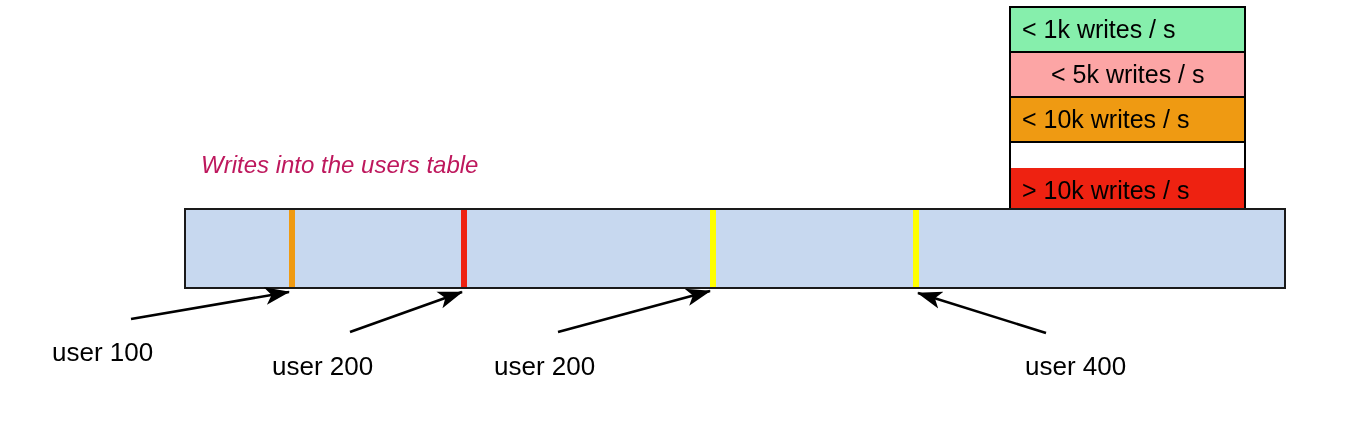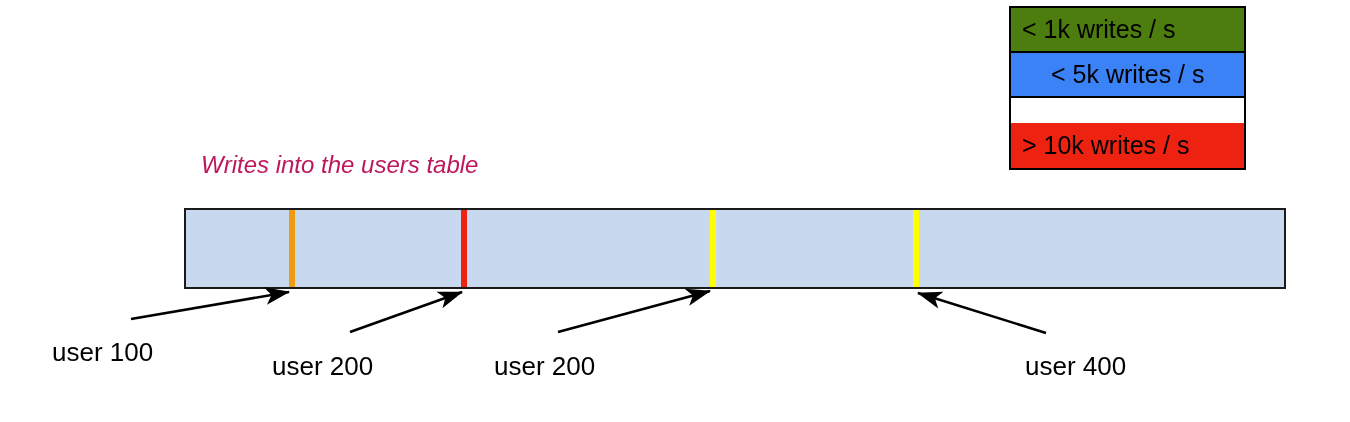--- a/index.html
+++ b/index.html
@@ -96,25 +96,28 @@
     white-space: nowrap;
     text-align: center;
   }
 </style>
 </head>
 <body>
 
 <div id="stage">
 
   <div id="legend">
-    <div class="legend-row" style="background:#4d7c0f;">
+    <div class="legend-row" style="background:#86efac;">
       <span class="legend-label">&lt; 1k writes / s</span>
     </div>
-    <div class="legend-row" style="background:#3b82f6;padding-left:40px;">
+    <div class="legend-row" style="background:#fca5a5;padding-left:40px;">
       <span class="legend-label">&lt; 5k writes / s</span>
+    </div>
+    <div class="legend-row" style="background:#ef9a12;">
+      <span class="legend-label">&lt; 10k writes / s</span>
     </div>
     <div class="legend-row" style="background:#ee2211;margin-top:25px;">
       <span class="legend-label">&gt; 10k writes / s</span>
     </div>
   </div>
 
   <div id="chart-title">Writes into the users table</div>
 
   <div id="bar">
     <div class="bar-stripe" style="left:103px; background:#ef9a12;"></div>

